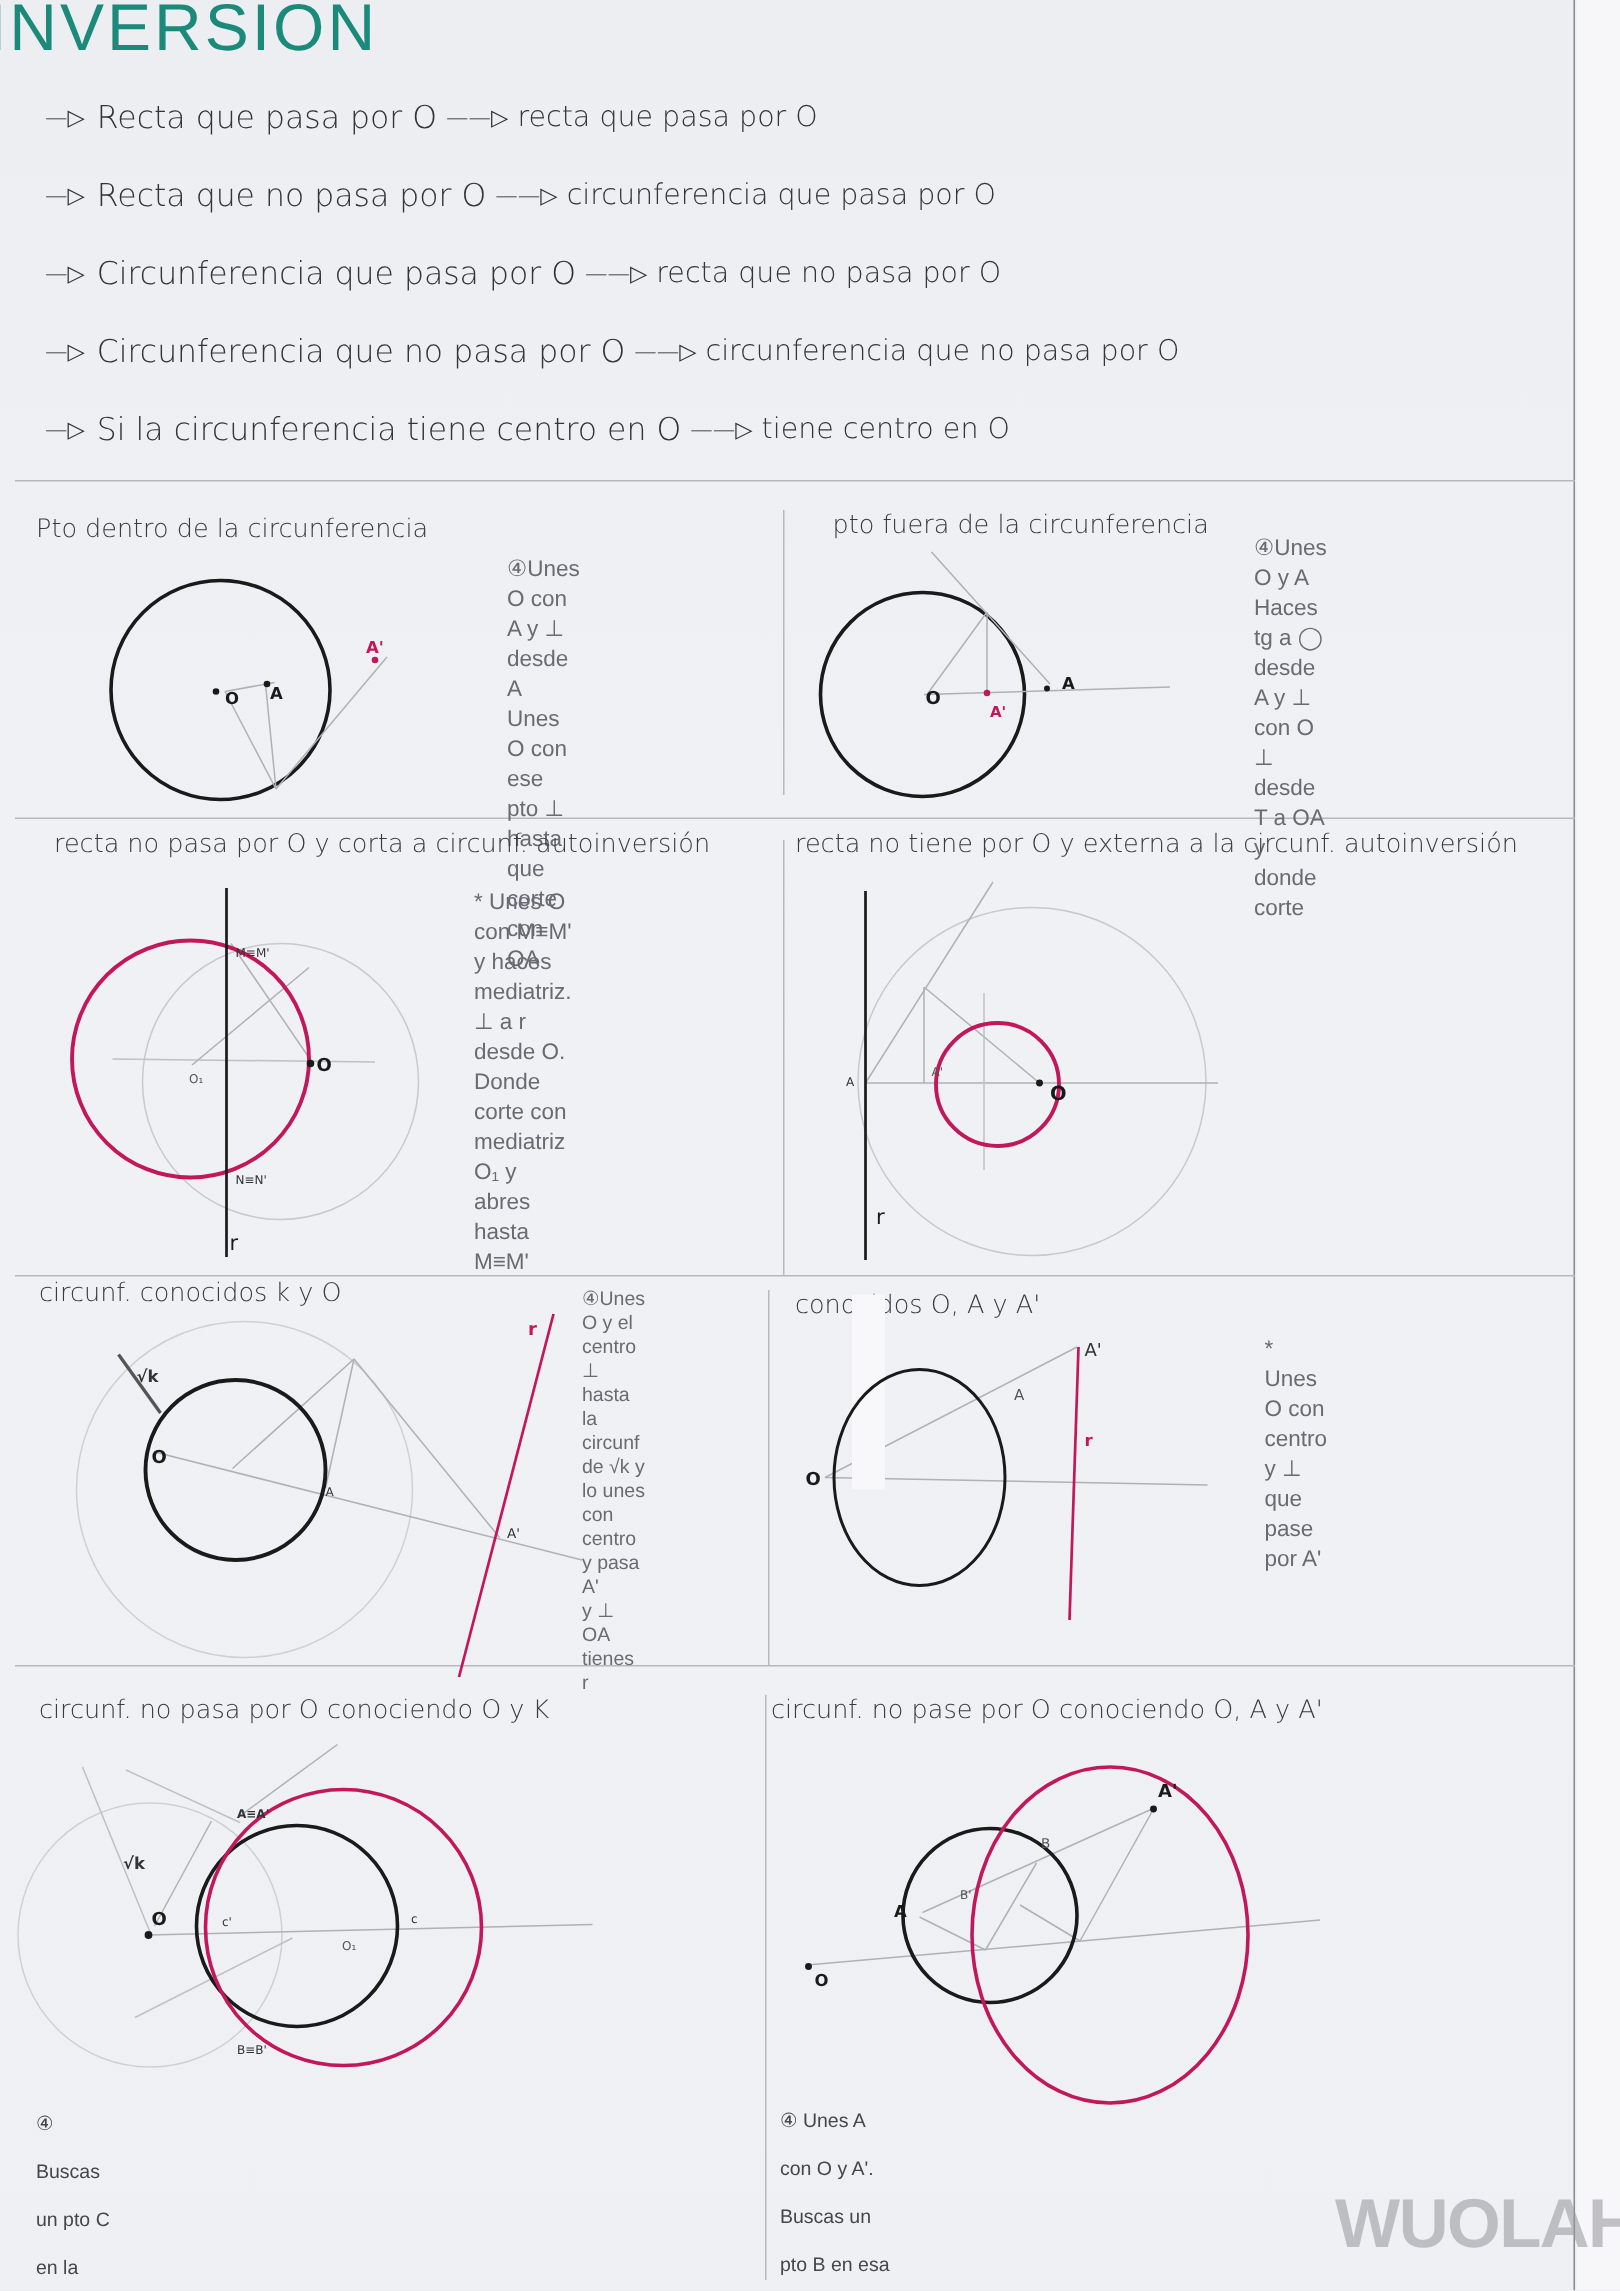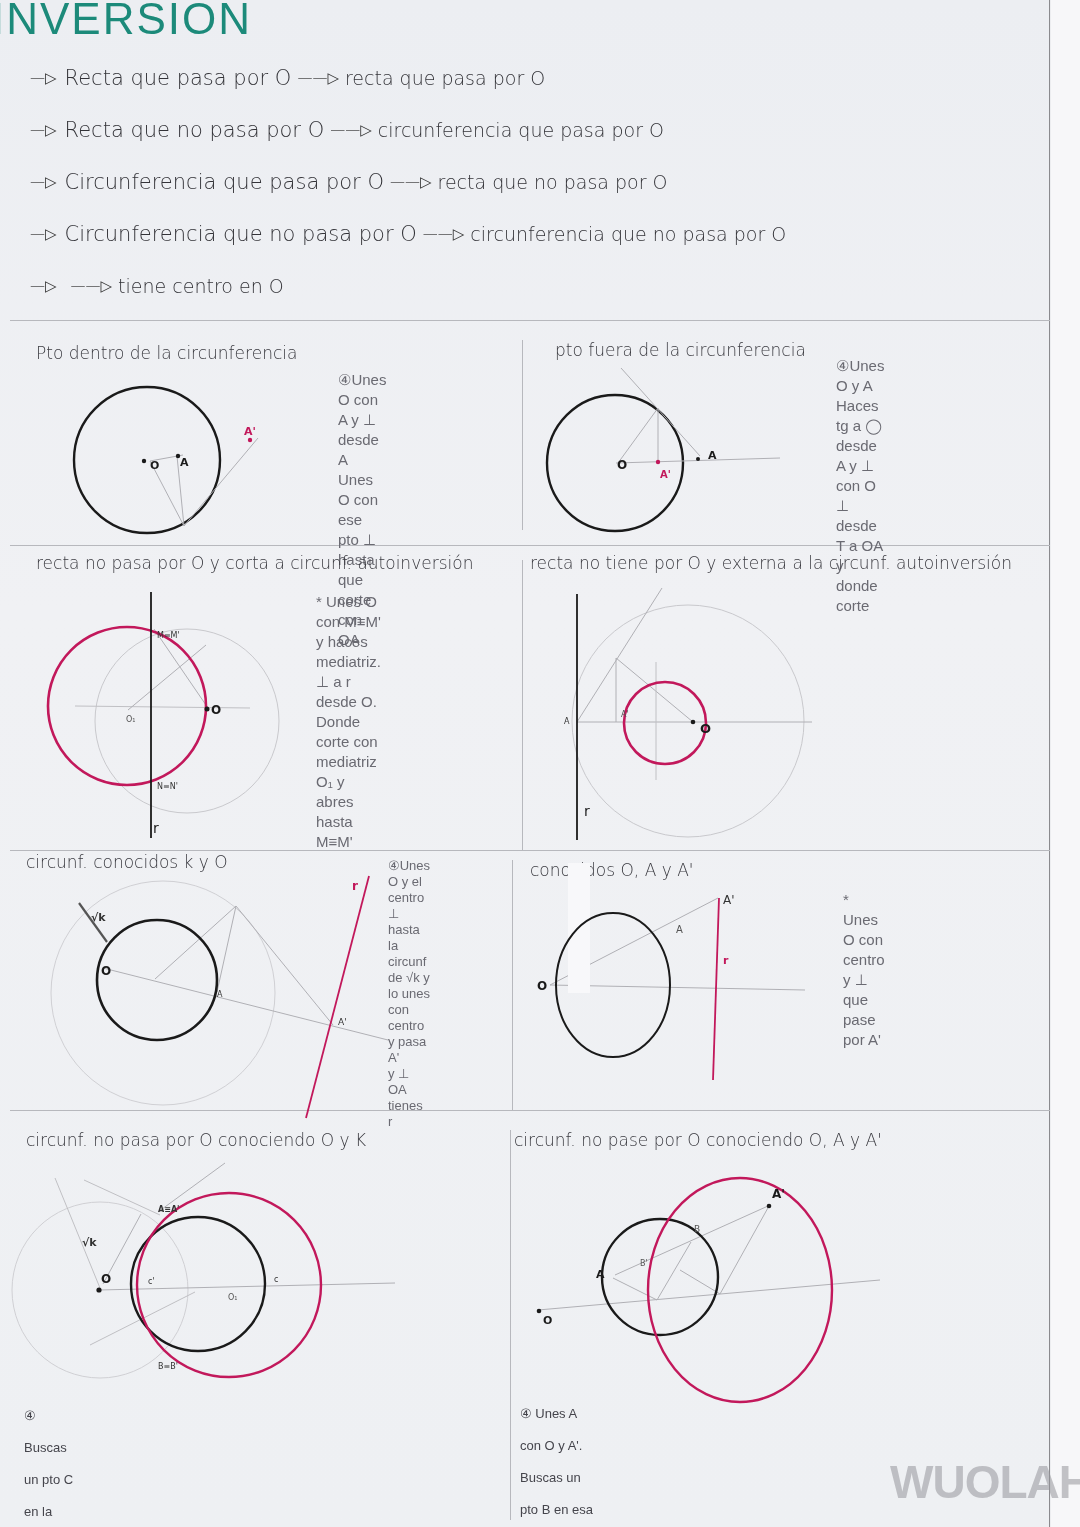--- a/index.html
+++ b/index.html
@@ -77,36 +77,37 @@
     <span class="result">recta que no pasa por O</span>
   </div>
   <div class="rule">
     <span class="arrow">—▷</span>
     <span>Circunferencia que no pasa por O</span>
     <span class="mid-arrow">——▷</span>
     <span class="result">circunferencia que no pasa por O</span>
   </div>
   <div class="rule">
     <span class="arrow">—▷</span>
+    <span>Si la circunferencia tiene centro en O</span>
     <span class="mid-arrow">——▷</span>
     <span class="result">tiene centro en O</span>
   </div>
 </div>
 
 <div class="hline" style="left:10px; top:320px; width:1040px;"></div>
 <div class="hline" style="left:10px; top:545px; width:1040px;"></div>
 <div class="hline" style="left:10px; top:850px; width:1040px;"></div>
 <div class="hline" style="left:10px; top:1110px; width:1040px;"></div>
 <div class="vline" style="left:522px; top:340px; height:190px;"></div>
 <div class="vline" style="left:522px; top:560px; height:290px;"></div>
 <div class="vline" style="left:512px; top:860px; height:250px;"></div>
 <div class="vline" style="left:510px; top:1130px; height:390px;"></div>
 
 <div class="panel">
-  <div class="panel-title" style="left:36px; top:343px;">Pto dentro de la circunferencia</div>
+  <div class="panel-title" style="left:24px; top:343px;">Pto dentro de la circunferencia</div>
   <div class="note" style="left:338px; top:370px;">④Unes O con A y ⊥ desde A
 Unes O con ese pto ⊥ hasta
 que corte con OA</div>
   <svg width="1080" height="1527" style="left:0;top:0;">
     <circle cx="147" cy="460" r="73" fill="none" stroke="#1a1a1a" stroke-width="2.4"></circle>
     <line x1="150" y1="461" x2="183" y2="455" stroke="#b0b0b5" stroke-width="1"></line>
     <line x1="150" y1="461" x2="184" y2="526" stroke="#b0b0b5" stroke-width="1"></line>
     <line x1="177" y1="456" x2="184" y2="526" stroke="#b0b0b5" stroke-width="1"></line>
     <line x1="184" y1="526" x2="258" y2="438" stroke="#b0b0b5" stroke-width="1"></line>
     <circle cx="144" cy="461" r="2.2" fill="#1a1a1a"></circle>

